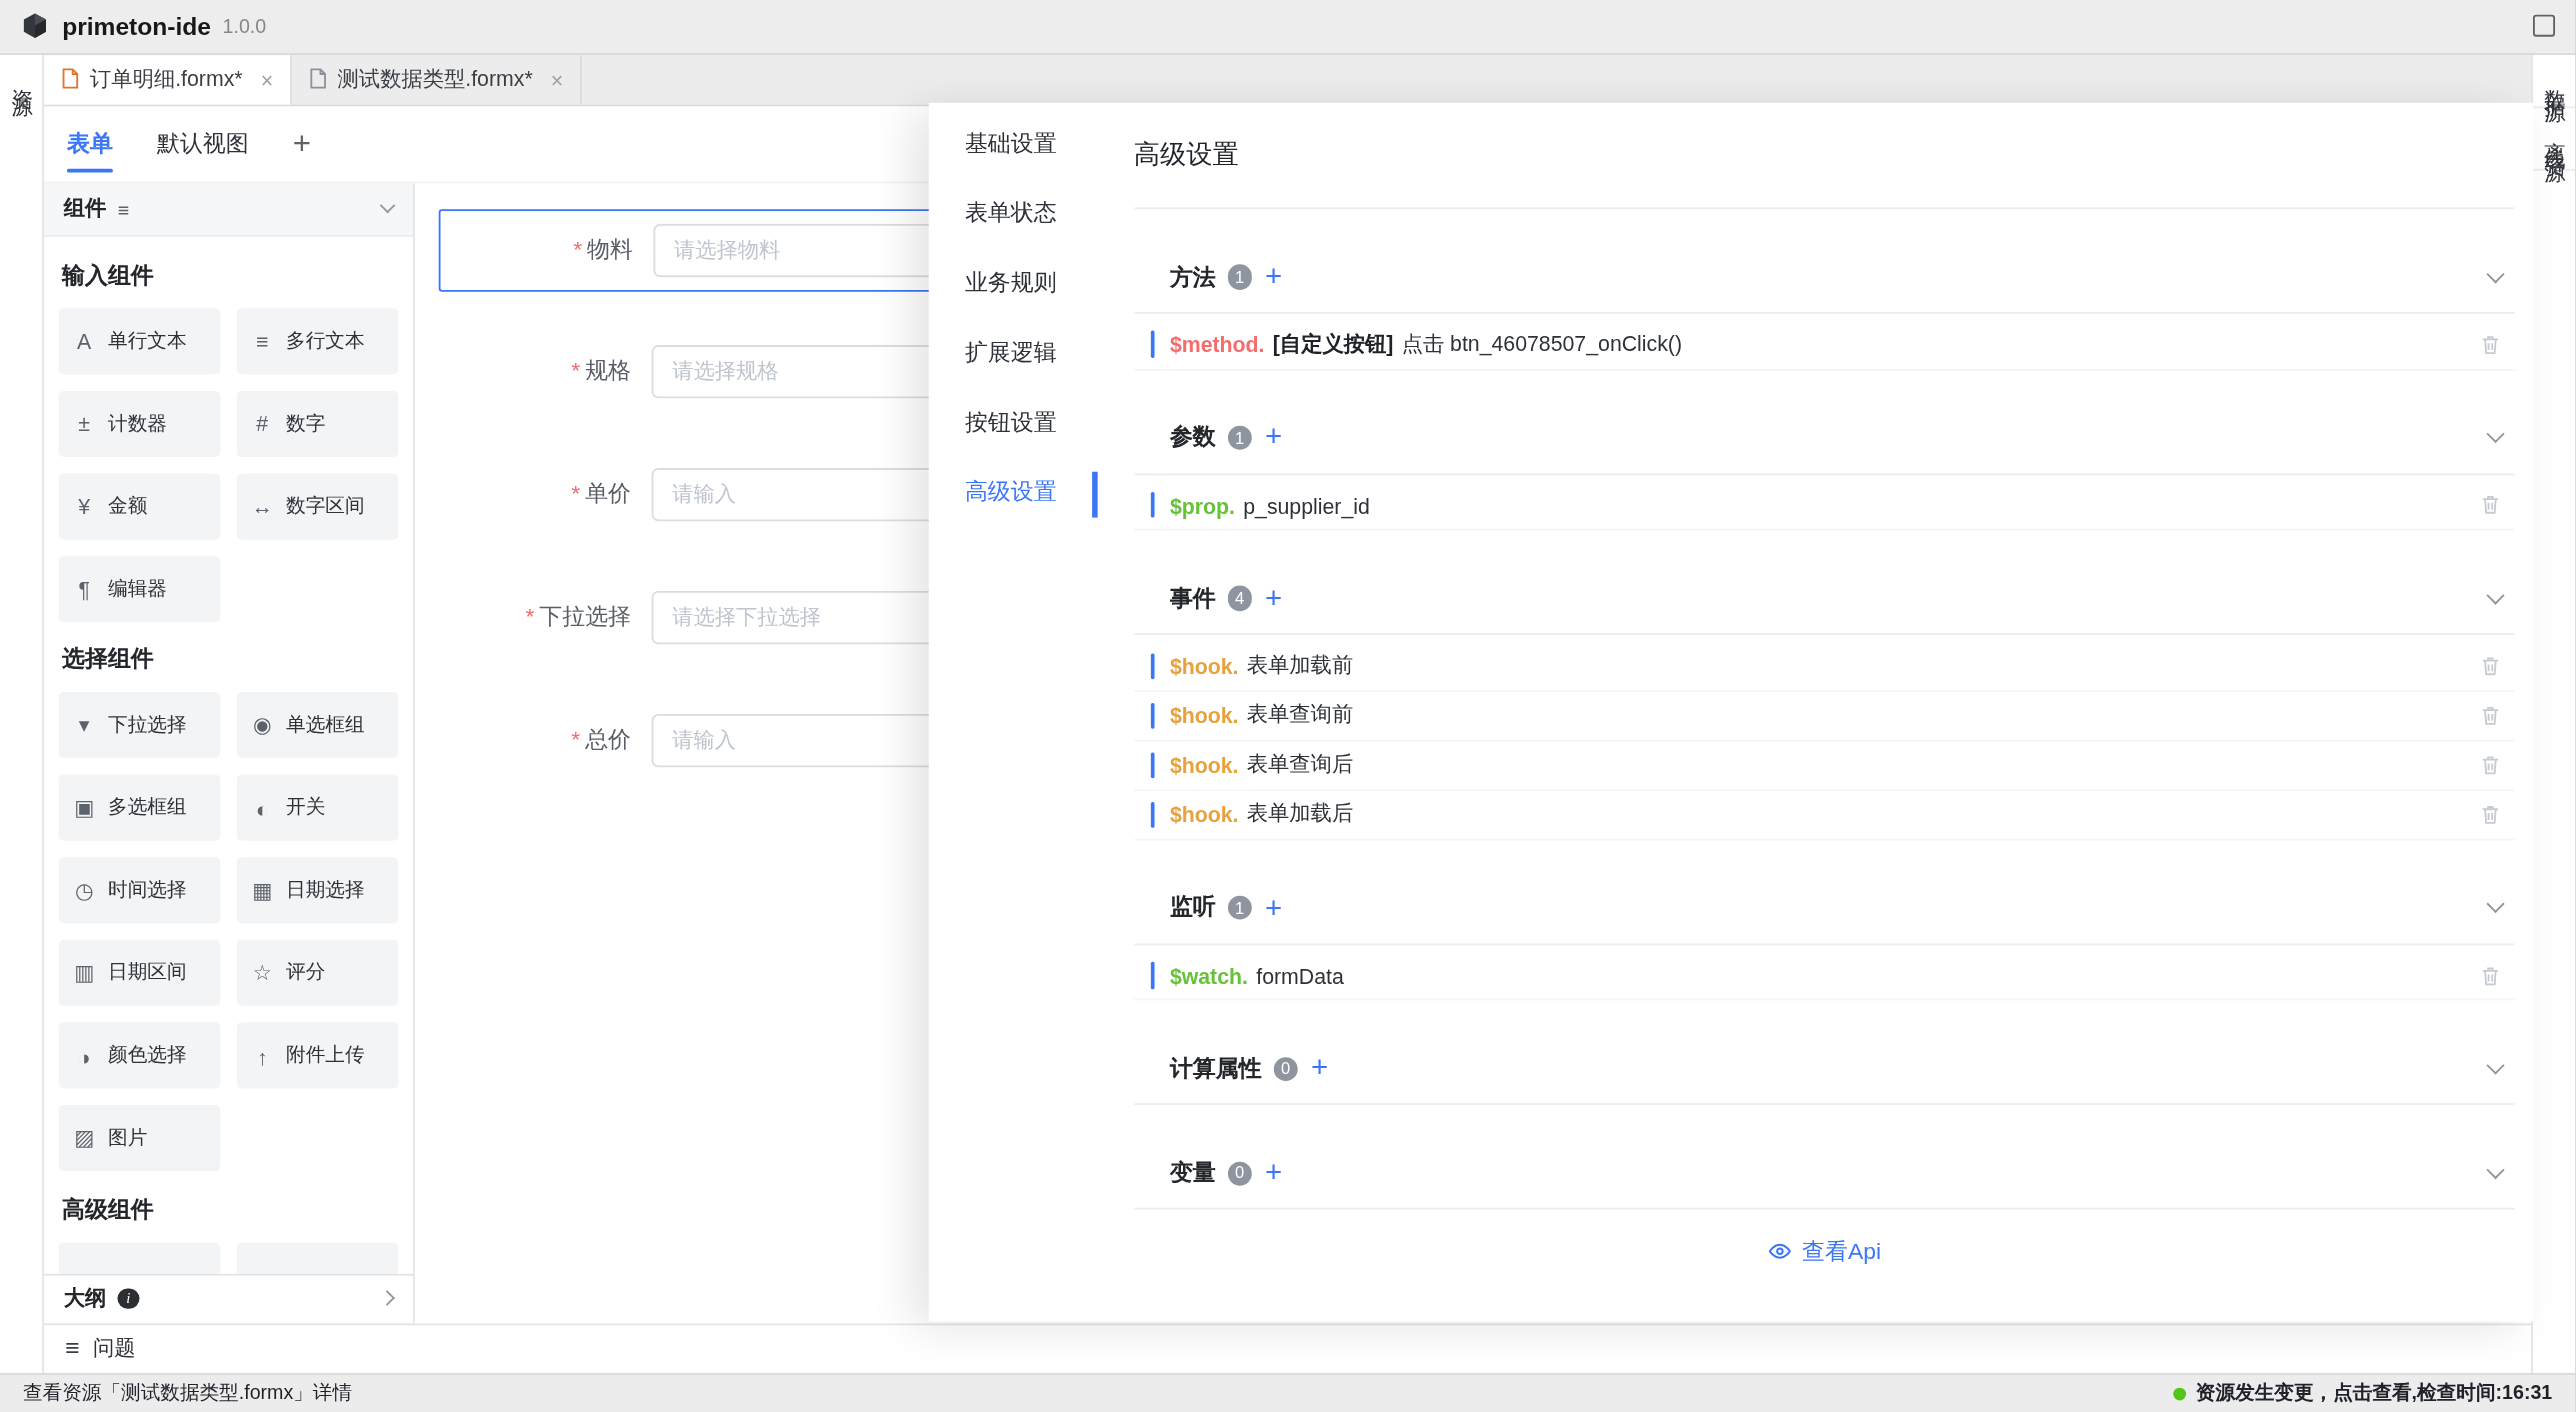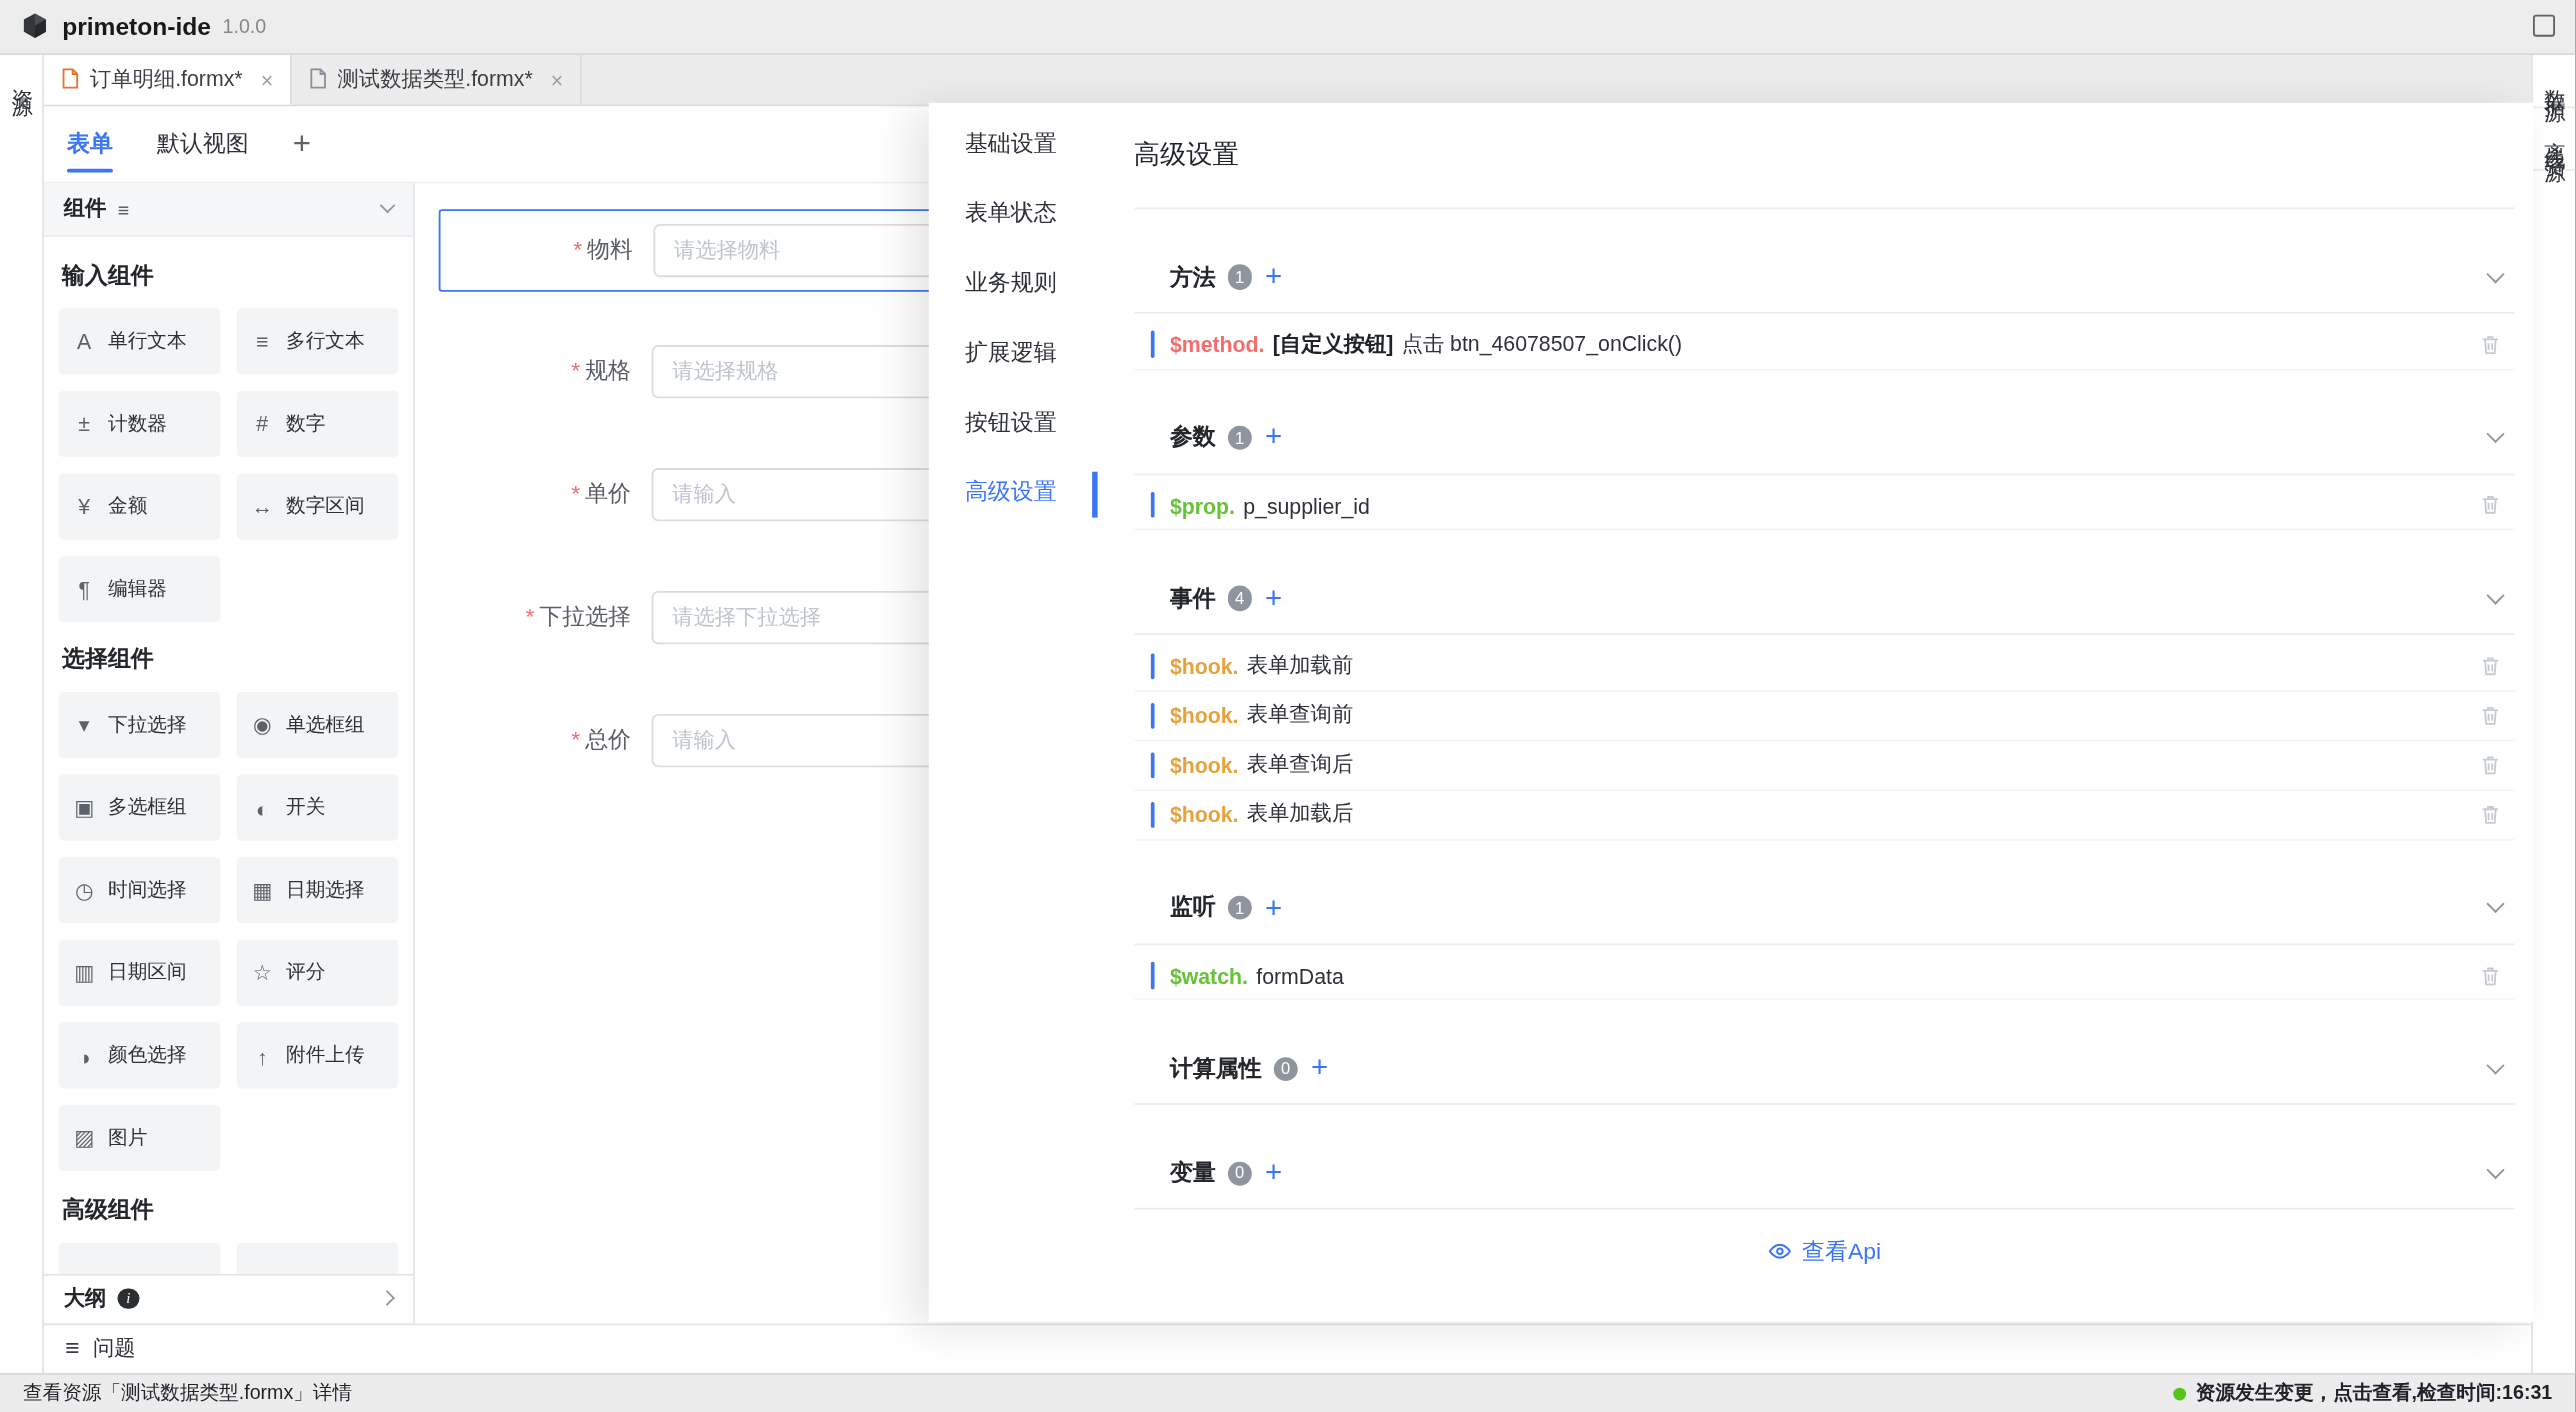--- a/index.html
+++ b/index.html
@@ -1,16 +1,16 @@
 <!DOCTYPE html>
 <html style="font-size:14.3px"><head>
 <meta charset="utf-8">
 <style>
   html,body{margin:0;padding:0;background:#fff;}
-  .stage{width:2576px;height:1412px;overflow:hidden;position:relative;background:#8b5cf6;}
+  .stage{width:2576px;height:1412px;overflow:hidden;position:relative;background:#fdba74;}
   .app{width:1403px;height:770px;transform:scale(1.8355);transform-origin:0 0;position:relative;
        font-family:"Liberation Sans","DejaVu Sans",sans-serif;color:#2e3238;background:#fff;}
 
   
   .titlebar{height:29.5px;background:#ededee;border-bottom:0.9px solid #d9d9db;display:flex;align-items:center;padding:0 10.7px;box-sizing:border-box;}
   .app-title{font-size:13.4px;font-weight:700;color:#17181a;margin-left:7.2px;}
   .app-version{font-size:10.7px;color:#85878c;margin-left:6.3px;}
   .win-icon{margin-left:auto;width:10.7px;height:9.8px;border:1.3px solid #5f6368;border-radius:1.8px;}
 
   

